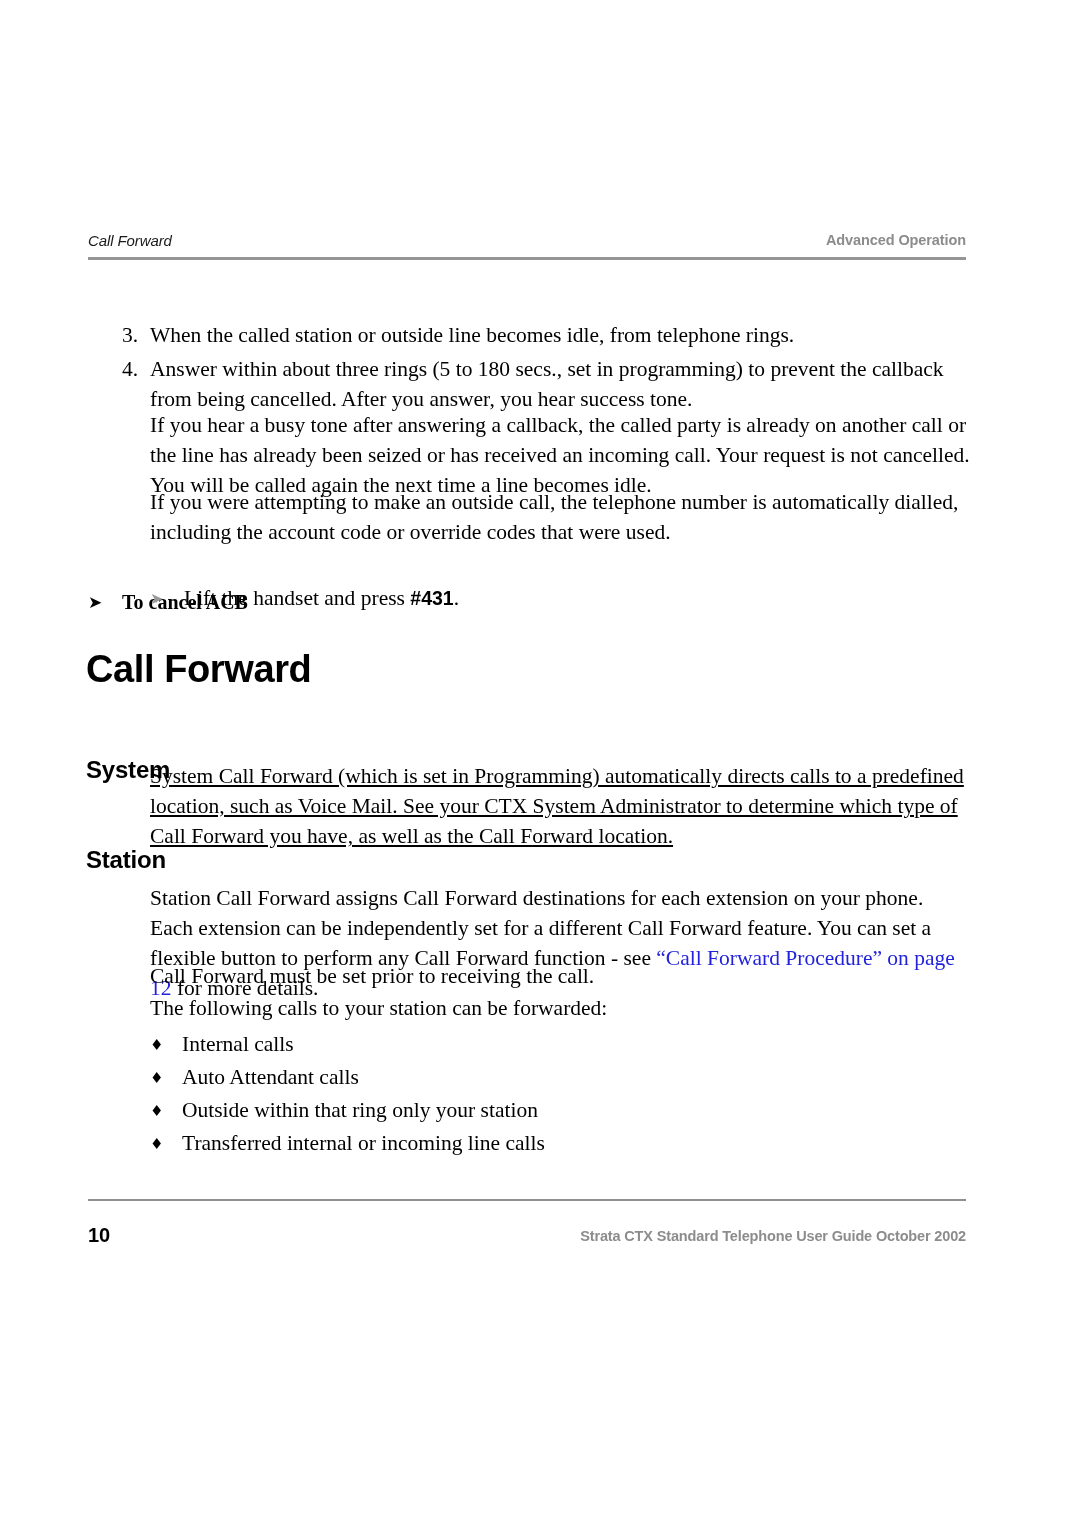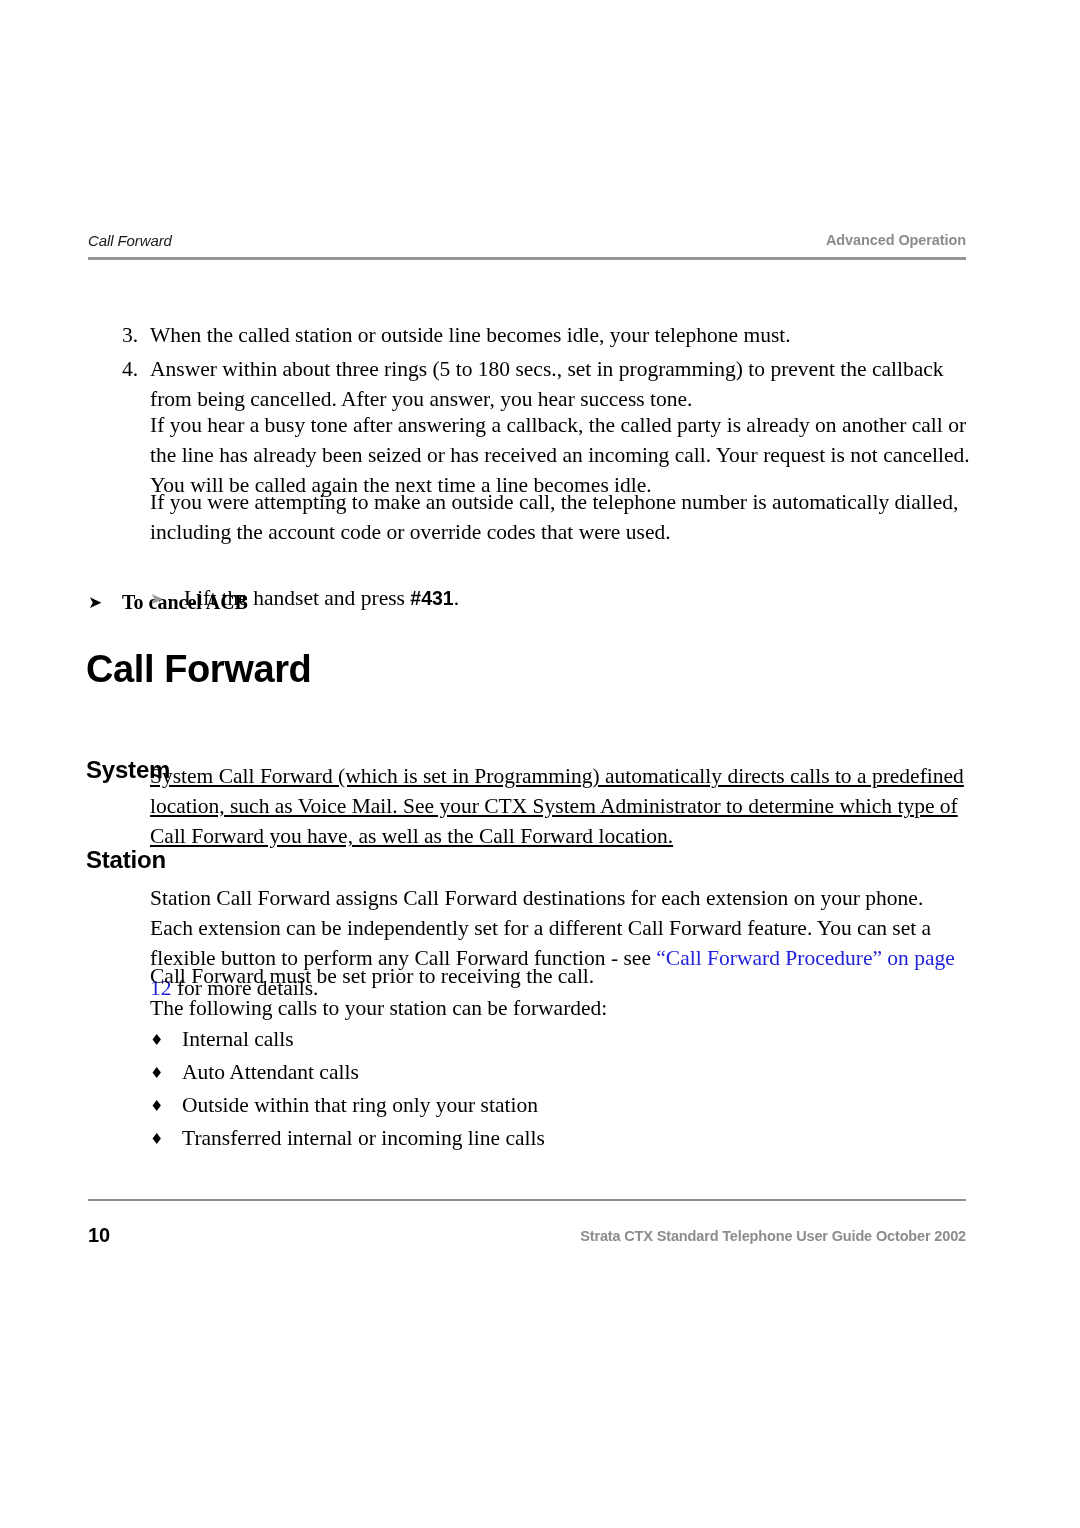--- a/index.html
+++ b/index.html
@@ -192,21 +192,21 @@
   .link {
     color: #2222dd;
   }
 
   
   .bullet {
     position: absolute;
     left: 150px;
     width: 760px;
     font-size: 21.5px;
-    line-height: 28px;
+    line-height: 38px;
   }
   .bullet .glyph {
     display: inline-block;
     width: 32px;
     font-size: 15px;
     font-family: "DejaVu Sans", sans-serif;
     vertical-align: 1px;
   }
 </style>
 </head>
@@ -217,21 +217,21 @@
   <div class="header">
     <div class="header-left">Call Forward</div>
     <div class="header-right">Advanced Operation</div>
   </div>
   <div class="header-rule"></div>
 
   <div class="content">
 
     <div class="step" style="top:320px;">
       <span class="step-num">3.</span>
-      <div class="step-text">When the called station or outside line becomes idle, your telephone must.</div>
+      <div class="step-text">When the called station or outside line becomes idle, from telephone rings.</div>
     </div>
 
     <div class="step" style="top:354px;">
       <span class="step-num">4.</span>
       <div class="step-text">Answer within about three rings (5 to 180 secs., set in programming) to prevent the callback from being cancelled. After you answer, you hear success tone.</div>
     </div>
 
     <div class="para" style="top:410px;">If you hear a busy tone after answering a callback, the called party is already on another call or the line has already been seized or has received an incoming call. Your request is not cancelled. You will be called again the next time a line becomes idle.</div>
 
     <div class="para" style="top:487px;">If you were attempting to make an outside call, the telephone number is automatically dialled, including the account code or override codes that were used.</div>

